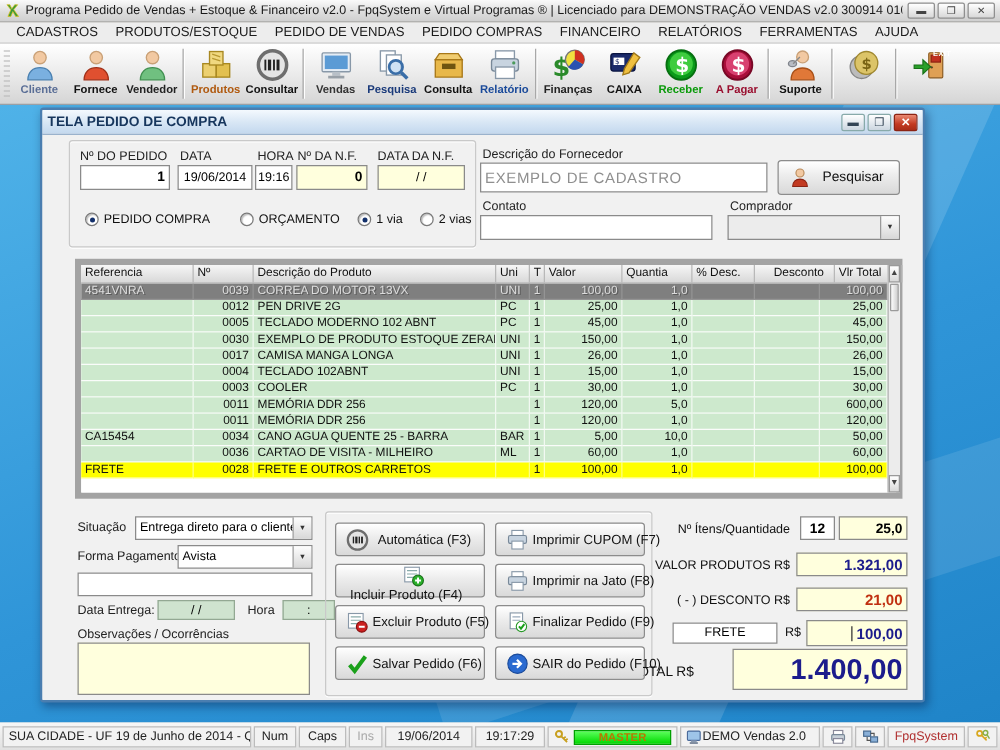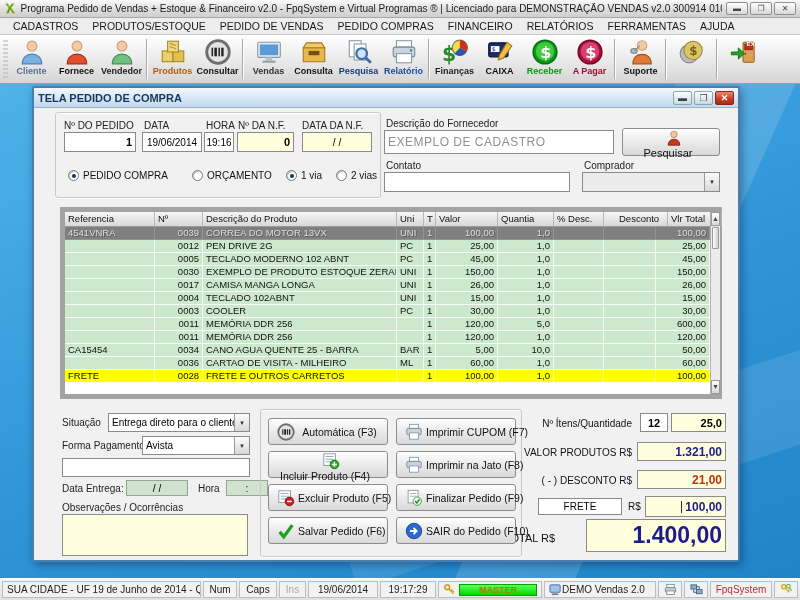--- a/index.html
+++ b/index.html
@@ -276,34 +276,34 @@
       <span class="ticon"><svg viewBox="0 0 26 26">
           <rect x="2.5" y="4" width="21" height="14" rx="1" fill="#e4ecf4" stroke="#8898a8"></rect>
           <rect x="4.5" y="6" width="17" height="10" fill="#5b9bd5"></rect>
           <rect x="10" y="18" width="6" height="3" fill="#b8c0c8"></rect>
           <rect x="7" y="21" width="12" height="2" fill="#98a0a8"></rect>
         </svg></span>
       <span class="tb-label" style="color: rgb(51, 51, 51);">Vendas</span>
     </div>
     <div class="tb-item">
       <span class="ticon"><svg viewBox="0 0 26 26">
-          <path d="M3 9h20v13H3z" fill="#e8b84a" stroke="#a87818"></path>
-          <path d="M3 9l3-4.5h14L23 9z" fill="#f0cc70" stroke="#a87818"></path>
-          <rect x="8" y="12" width="10" height="4" fill="#6e5410"></rect>
-        </svg></span>
-      <span class="tb-label" style="color: rgb(17, 17, 17);">Consulta</span>
-    </div>
-    <div class="tb-item">
-      <span class="ticon"><svg viewBox="0 0 26 26">
           <rect x="4" y="2.5" width="11" height="15" fill="#fff" stroke="#8898a8"></rect>
           <rect x="8.5" y="5.5" width="11" height="15" fill="#fff" stroke="#8898a8"></rect>
           <circle cx="15.5" cy="14.5" r="5" fill="rgba(150,190,230,.45)" stroke="#3a6ea8" stroke-width="2"></circle>
           <line x1="19.5" y1="18.5" x2="24" y2="23" stroke="#3a6ea8" stroke-width="2.6"></line>
         </svg></span>
       <span class="tb-label" style="color: rgb(26, 58, 122);">Pesquisa</span>
+    </div>
+    <div class="tb-item">
+      <span class="ticon"><svg viewBox="0 0 26 26">
+          <path d="M3 9h20v13H3z" fill="#e8b84a" stroke="#a87818"></path>
+          <path d="M3 9l3-4.5h14L23 9z" fill="#f0cc70" stroke="#a87818"></path>
+          <rect x="8" y="12" width="10" height="4" fill="#6e5410"></rect>
+        </svg></span>
+      <span class="tb-label" style="color: rgb(17, 17, 17);">Consulta</span>
     </div>
     <div class="tb-item">
       <span class="ticon"><svg viewBox="0 0 26 26">
           <rect x="6" y="2.5" width="14" height="6" fill="#fff" stroke="#8898a8"></rect>
           <rect x="3" y="8.5" width="20" height="9" rx="2" fill="#c8d4e0" stroke="#788898"></rect>
           <rect x="6" y="14.5" width="14" height="8.5" fill="#fff" stroke="#8898a8"></rect>
           <circle cx="19.5" cy="11.5" r="1.2" fill="#4a9a5a"></circle>
         </svg></span>
       <span class="tb-label" style="color: rgb(26, 74, 154);">Relatório</span>
     </div>
@@ -429,21 +429,21 @@
       <div class="radio-wrap" style="left:302px;top:62px;">
         <span class="radio"></span>
         <span>2 vias</span>
       </div>
 
       <span class="lbl" style="left:352px;top:10px;">Descrição do Fornecedor</span>
       <div class="field" style="left:350px;top:22px;width:230px;height:24px;font-size:12px;color:#8f8f8f;letter-spacing:.5px;">
           <span>EXEMPLO DE CADASTRO</span>
         </div>
 
-      <div class="btn3d" style="left:588px;top:20px;width:98px;height:28px;flex-direction:column;">
+      <div class="btn3d" style="left:588px;top:20px;width:98px;height:28px;">
         <span class="bicon">
           <svg viewBox="0 0 20 20">
               <circle cx="10" cy="6" r="3.6" fill="#f2c9a2" stroke="#b98a5a"></circle>
               <path d="M3.5 18c0-4.4 3-6.6 6.5-6.6s6.5 2.2 6.5 6.6z" fill="#c23a22" stroke="#8a2414"></path>
             </svg>
         </span>
         <span class="btxt">Pesquisar</span>
       </div>
 
       <span class="lbl" style="left:352px;top:52px;">Contato</span>

